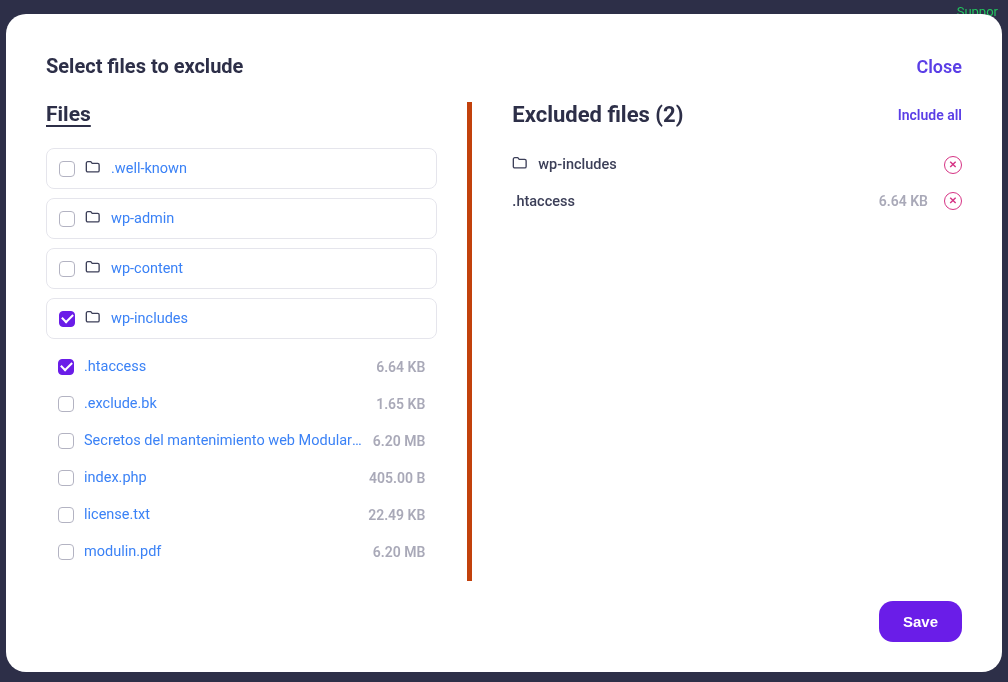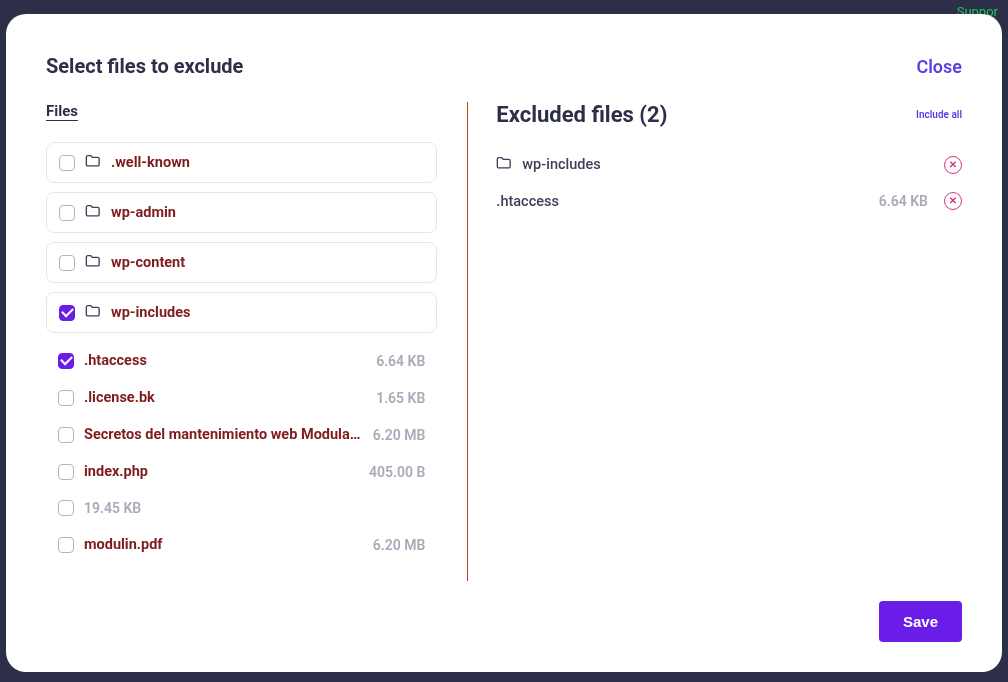--- a/index.html
+++ b/index.html
@@ -5,45 +5,45 @@
     * { box-sizing: border-box; margin: 0; padding: 0; }
     body { font-family: -apple-system, BlinkMacSystemFont, "Segoe UI", Roboto, sans-serif; background: #2d2f48; width: 1008px; height: 682px; overflow: hidden; position: relative; }
     .backdrop { position: absolute; inset: 0; background: #2d2f48; }
     .support-text { position: absolute; top: 4px; right: 10px; color: #22c55e; font-size: 13px; }
     .modal { position: absolute; top: 14px; left: 6px; right: 6px; bottom: 10px; background: #fff; border-radius: 20px; padding: 40px 40px 30px 40px; display: flex; flex-direction: column; }
     .modal-header { display: flex; justify-content: space-between; align-items: center; margin-bottom: 24px; }
     .modal-title { font-size: 20px; font-weight: 700; color: #2d2f48; }
     .close-link { font-size: 18px; font-weight: 600; color: #5a3ee6; cursor: pointer; }
     .columns { flex: 1; display: flex; gap: 0; overflow: hidden; }
     .left-col { width: 46%; display: flex; flex-direction: column; padding-right: 20px; }
-    .right-col { flex: 1; padding-left: 28px; border-left: 1px solid #c2410c; display: flex; flex-direction: column; min-width: 0; }
+    .right-col { flex: 1; padding-left: 40px; border-left: 5px solid #c2410c; display: flex; flex-direction: column; min-width: 0; }
     .section-title-row { display: flex; justify-content: space-between; align-items: center; margin-bottom: 22px; }
-    .files-title { font-size: 15px; font-weight: 700; color: #2d2f48; text-decoration: underline; text-underline-offset: 4px; }
+    .files-title { font-size: 21px; font-weight: 700; color: #2d2f48; text-decoration: underline; text-underline-offset: 4px; }
     .excluded-title { font-size: 22px; font-weight: 700; color: #2d2f48; }
-    .include-all { font-size: 10px; font-weight: 600; color: #5a3ee6; cursor: pointer; }
+    .include-all { font-size: 14px; font-weight: 600; color: #5a3ee6; cursor: pointer; }
     .file-list { flex: 1; overflow-y: auto; padding-right: 10px; }
     .file-list::-webkit-scrollbar { width: 6px; }
     .file-list::-webkit-scrollbar-thumb { background: #c9c9d4; border-radius: 3px; }
     .file-list::-webkit-scrollbar-track { background: transparent; }
     .folder-row { display: flex; align-items: center; gap: 10px; border: 1px solid #e5e5ec; border-radius: 8px; padding: 10px 12px; margin-bottom: 9px; cursor: pointer; }
     .file-row { display: flex; align-items: center; gap: 10px; padding: 10px 12px; cursor: pointer; }
     .checkbox { width: 16px; height: 16px; border: 1.6px solid #b3b3c2; border-radius: 4px; flex-shrink: 0; display: flex; align-items: center; justify-content: center; }
     .checkbox.checked { background: #6a1de8; border-color: #6a1de8; }
     .checkbox.checked::after { content: ""; width: 5px; height: 9px; border: solid #fff; border-width: 0 2px 2px 0; transform: rotate(45deg) translate(-1px,-1px); }
     .folder-icon-svg { width: 16px; height: 14px; stroke: #3c3f58; stroke-width: 1.5; fill: none; flex-shrink: 0; }
-    .item-name { font-size: 14.5px; color: #7f1d1d; font-weight: 700; flex: 1; white-space: nowrap; overflow: hidden; text-overflow: ellipsis; }
+    .item-name { font-size: 14.5px; color: #3b82f6; font-weight: 400; flex: 1; white-space: nowrap; overflow: hidden; text-overflow: ellipsis; }
     .item-size { font-size: 14px; color: #a9a9b8; font-weight: 600; }
     .excluded-list { flex: 1; }
     .excluded-row { display: flex; align-items: center; gap: 10px; padding: 6px 0; margin-bottom: 6px; }
     .excluded-name { font-size: 14.5px; color: #3c3f58; font-weight: 500; flex: 1; }
     .excluded-size { font-size: 14px; color: #a9a9b8; font-weight: 600; margin-right: 6px; }
     .remove-btn { width: 18px; height: 18px; border: 1.6px solid #d63384; border-radius: 50%; display: flex; align-items: center; justify-content: center; cursor: pointer; flex-shrink: 0; }
     .remove-btn::before { content: "✕"; color: #d63384; font-size: 10px; font-weight: 700; line-height: 1; }
     .footer { display: flex; justify-content: flex-end; padding-top: 20px; }
-    .save-btn { background: #6a1de8; color: #fff; border: none; border-radius: 4px; padding: 12px 24px; font-size: 15px; font-weight: 700; cursor: pointer; }
+    .save-btn { background: #6a1de8; color: #fff; border: none; border-radius: 14px; padding: 12px 24px; font-size: 15px; font-weight: 700; cursor: pointer; }
   </style>
 </head>
 <body>
 
 <div class="backdrop">
   <span class="support-text">Suppor</span>
 </div>
 
 <div class="modal">
   <div class="modal-header">
@@ -85,36 +85,37 @@
               </svg></span>
             <span class="item-name">wp-includes</span>
           </div>
           <div class="file-row">
             <div class="checkbox checked"></div>
             <span class="item-name">.htaccess</span>
             <span class="item-size">6.64 KB</span>
           </div>
           <div class="file-row">
             <div class="checkbox"></div>
-            <span class="item-name">.license.bk</span>
+            <span class="item-name">.exclude.bk</span>
             <span class="item-size">1.65 KB</span>
           </div>
           <div class="file-row">
             <div class="checkbox"></div>
             <span class="item-name">Secretos del mantenimiento web Modular DS.pdf</span>
             <span class="item-size">6.20 MB</span>
           </div>
           <div class="file-row">
             <div class="checkbox"></div>
             <span class="item-name">index.php</span>
             <span class="item-size">405.00 B</span>
           </div>
           <div class="file-row">
             <div class="checkbox"></div>
-            <span class="item-size">19.45 KB</span>
+            <span class="item-name">license.txt</span>
+            <span class="item-size">22.49 KB</span>
           </div>
           <div class="file-row">
             <div class="checkbox"></div>
             <span class="item-name">modulin.pdf</span>
             <span class="item-size">6.20 MB</span>
           </div>
           <div class="file-row"></div>
         </div>
     </div>
 

